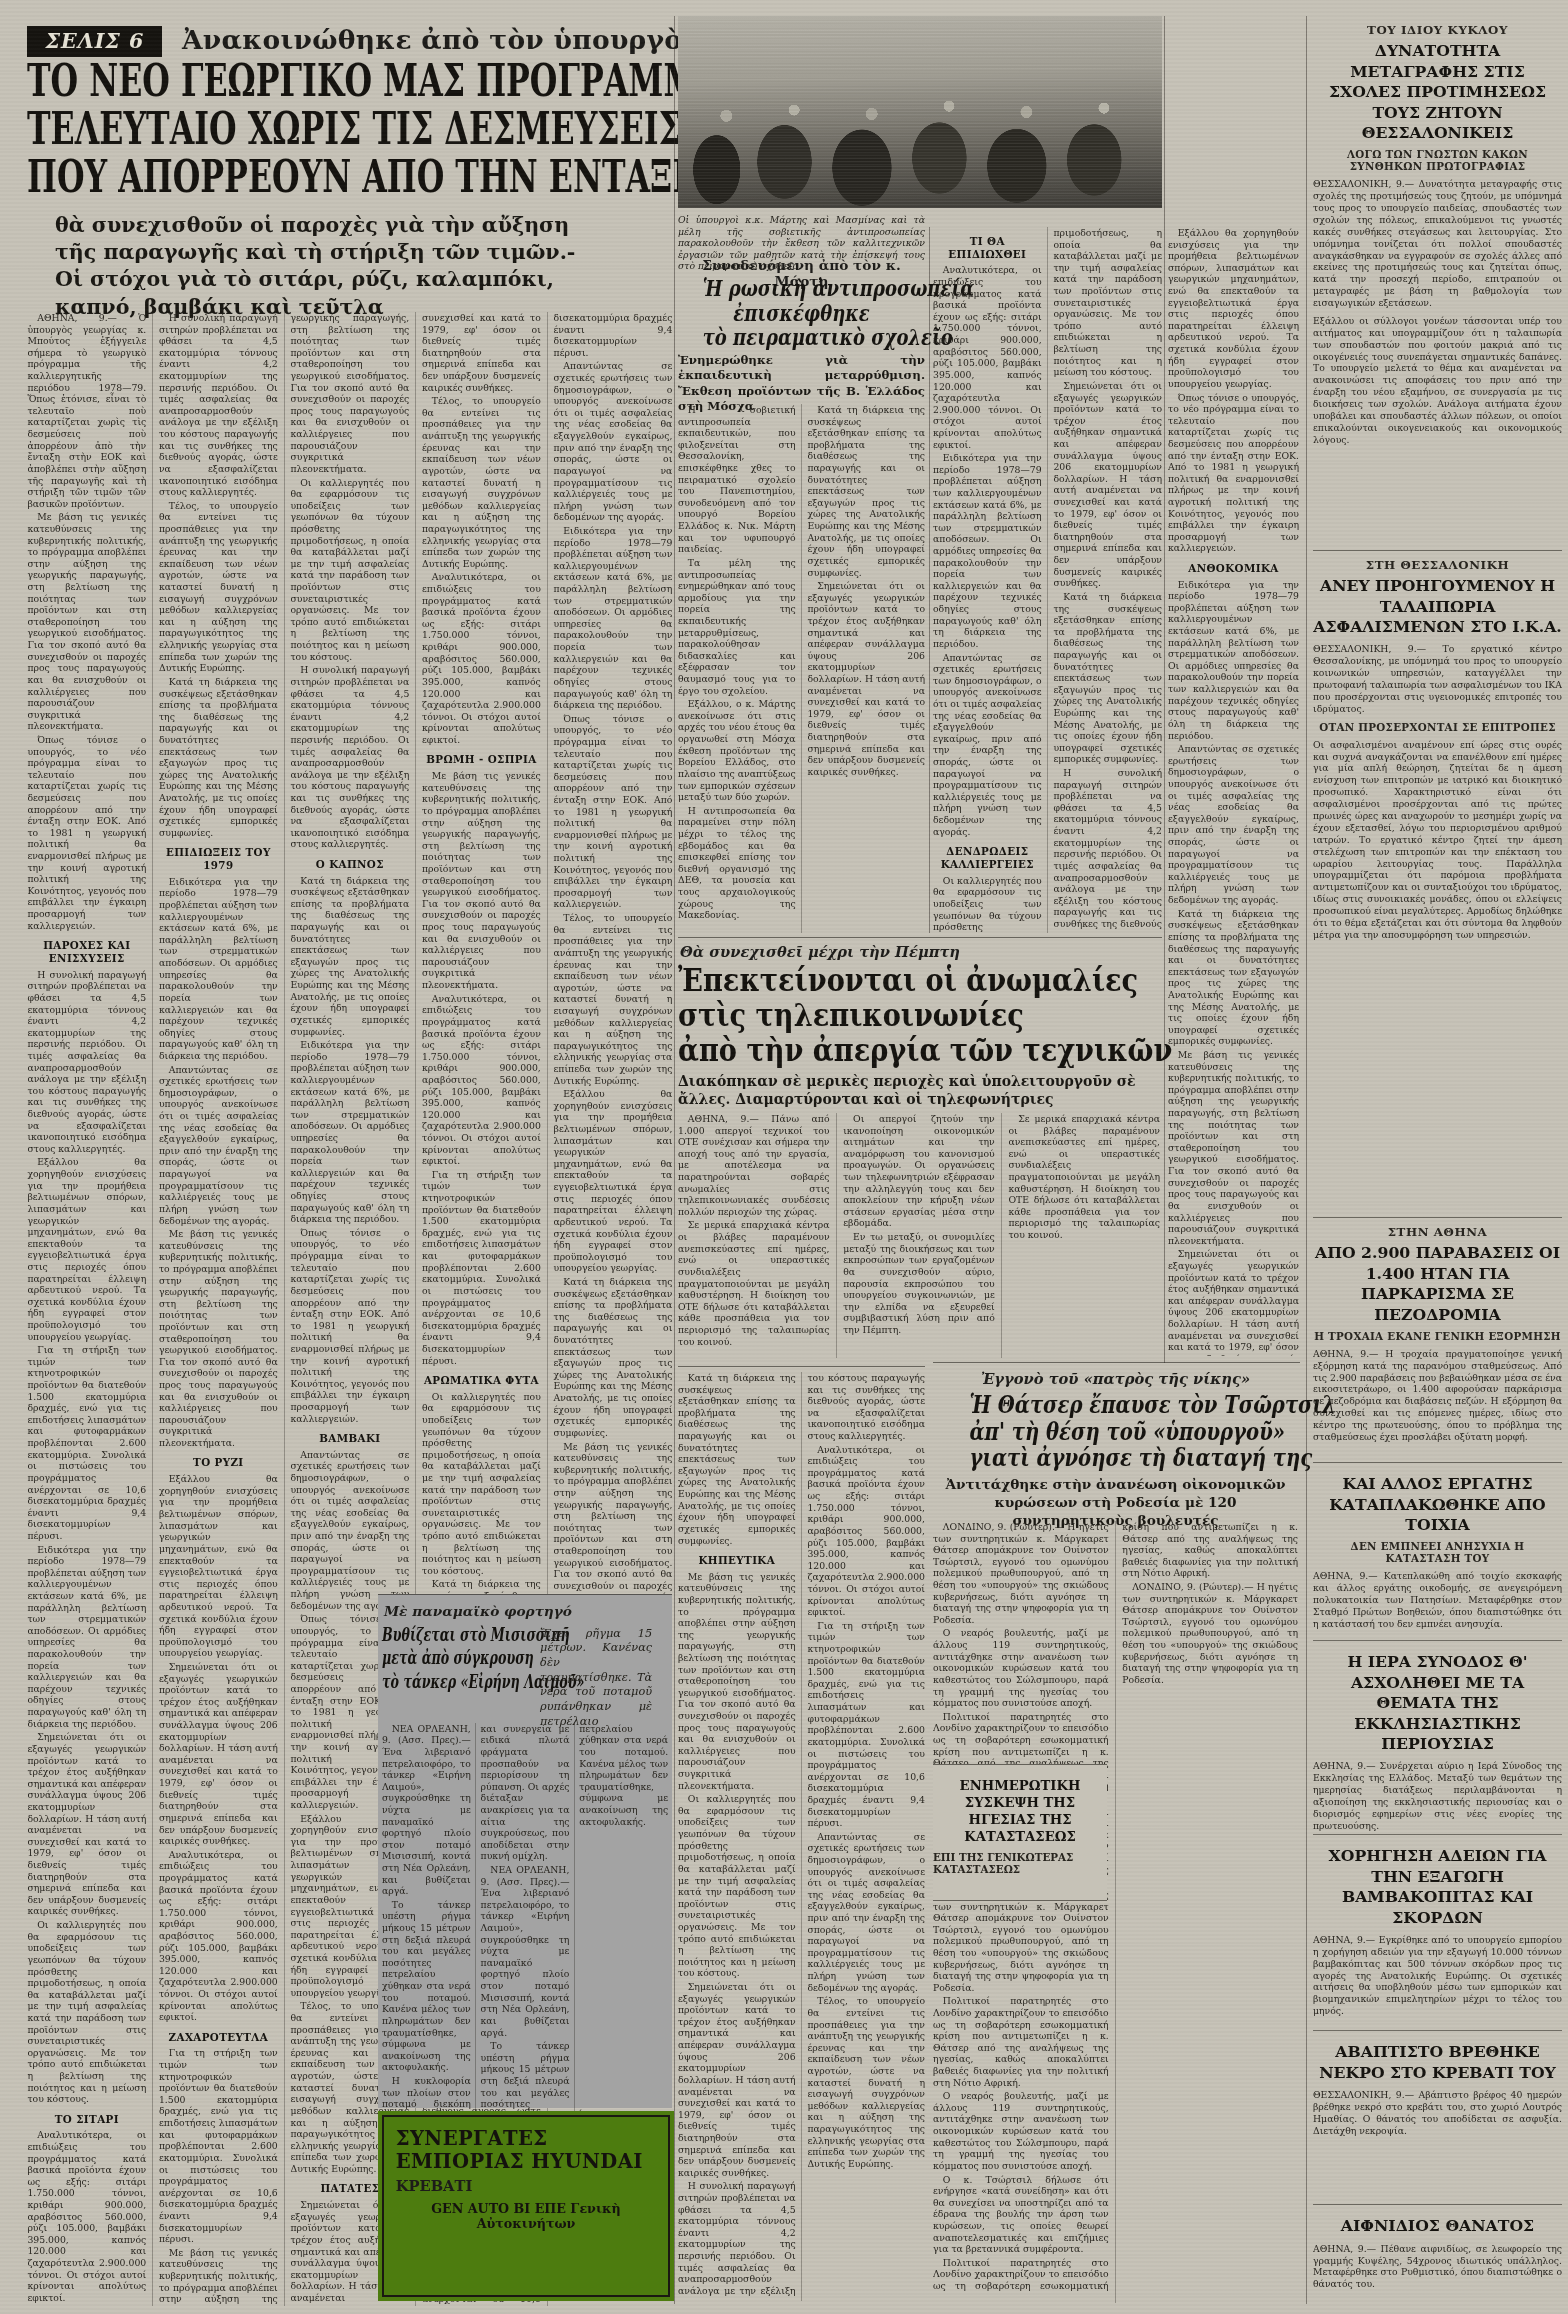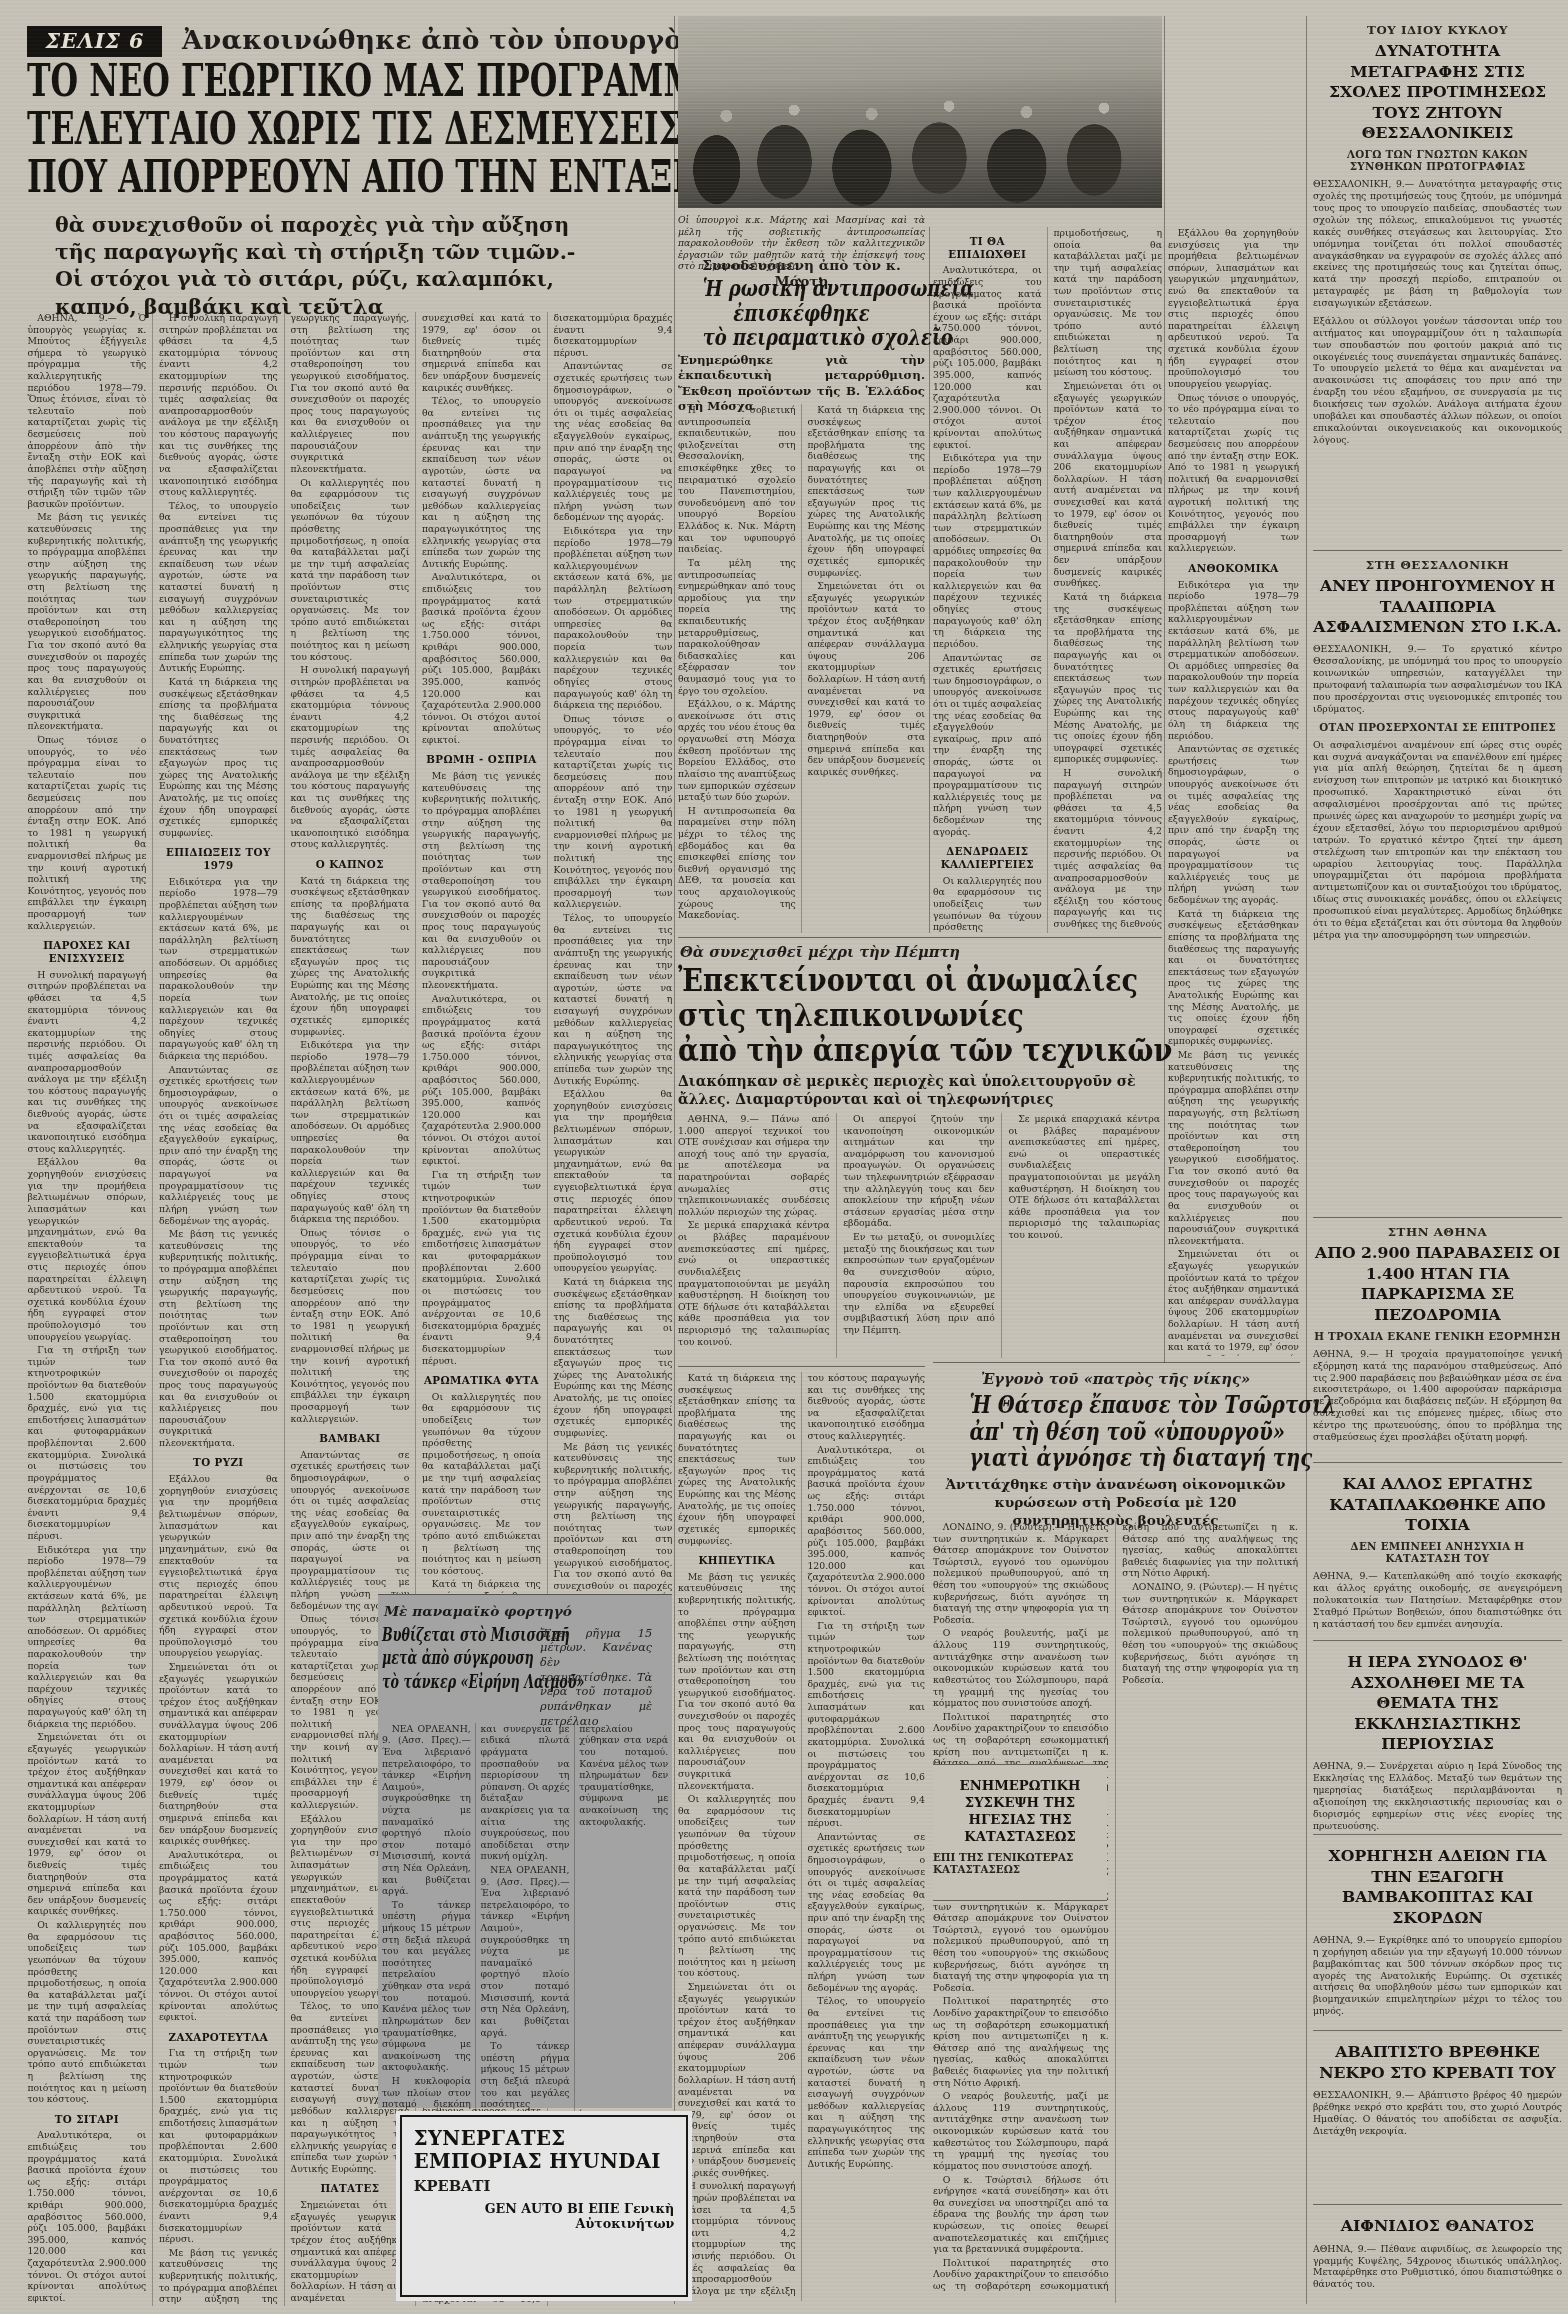--- a/index.html
+++ b/index.html
@@ -77,26 +77,26 @@
   .inset-sub{font-weight:bold;font-size:10.3px;margin-top:5.9px;color:#27241e;}
   
   .tanker{position:absolute;left:378px;top:1594px;width:294px;height:514px;background:#a3a3a3;z-index:2;
           border-top:1px solid rgba(35,32,26,.6);box-sizing:border-box;padding:5.9px 3.9px 0 3.9px;}
   .tank-kicker{font-size:13.7px;font-style:italic;font-weight:600;margin:2px 0 3.9px 2px;}
   .tank-head-row{position:relative;height:94px;}
   .tank-hl{font-size:17.6px;line-height:23.5px;font-weight:bold;font-style:italic;white-space:nowrap;transform:scaleX(.72);transform-origin:left top;color:#14120e;}
   .tank-deck{position:absolute;right:16px;top:3.9px;width:112px;font-size:11.3px;line-height:1.3;font-style:italic;text-align:justify;color:#24221c;}
   .tank-body{column-count:3;column-gap:9.8px;height:388px;margin-top:5.9px;}
   
-  .ad{position:absolute;left:396px;top:2111px;width:296px;height:190px;background:#e5e5e5;z-index:2;box-sizing:border-box;padding:3.9px;}
+  .ad{position:absolute;left:378px;top:2111px;width:296px;height:190px;background:#4d7c0f;z-index:2;box-sizing:border-box;padding:3.9px;}
   .ad-box{border:2px solid #1a1812;height:100%;box-sizing:border-box;padding:9.8px 11.8px;}
   .ad-title{font-size:19.6px;font-weight:bold;letter-spacing:0.4px;color:#14120e;}
   .ad-sub{font-size:14.7px;font-weight:bold;margin-top:3.9px;}
   .ad-body{font-size:10.3px;line-height:1.3;text-align:justify;margin-top:5.9px;color:#27241e;}
-  .ad-footer{font-size:12.7px;font-weight:bold;text-align:right;margin-top:7.8px;color:#14120e;}
+  .ad-footer{font-size:12.7px;font-weight:bold;text-align:center;margin-top:7.8px;color:#14120e;}
   
   .rail{position:absolute;left:1313px;top:15.7px;width:249px;}
   .rail-item{overflow:hidden;border-bottom:1px solid rgba(35,32,26,.55);padding-top:7.8px;box-sizing:border-box;}
   .rail-item:nth-of-type(1){height:535px;}
   .rail-item:nth-of-type(2){height:667px;}
   .rail-item:nth-of-type(3){height:245px;}
   .rail-item:nth-of-type(4){height:178px;}
   .rail-item:nth-of-type(5){height:194px;}
   .rail-item:nth-of-type(6){height:196px;}
   .rail-item:nth-of-type(7){height:174px;}

